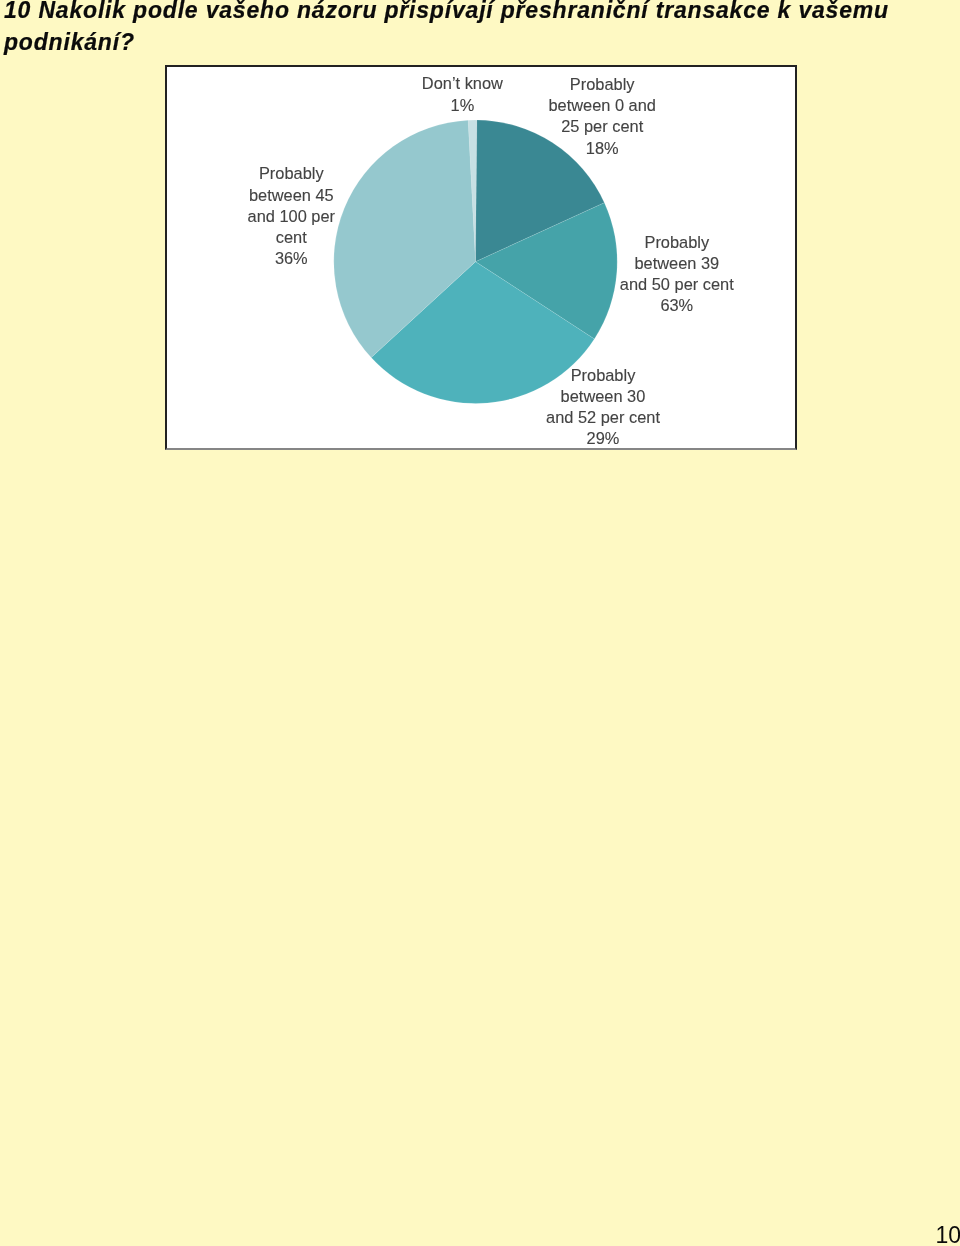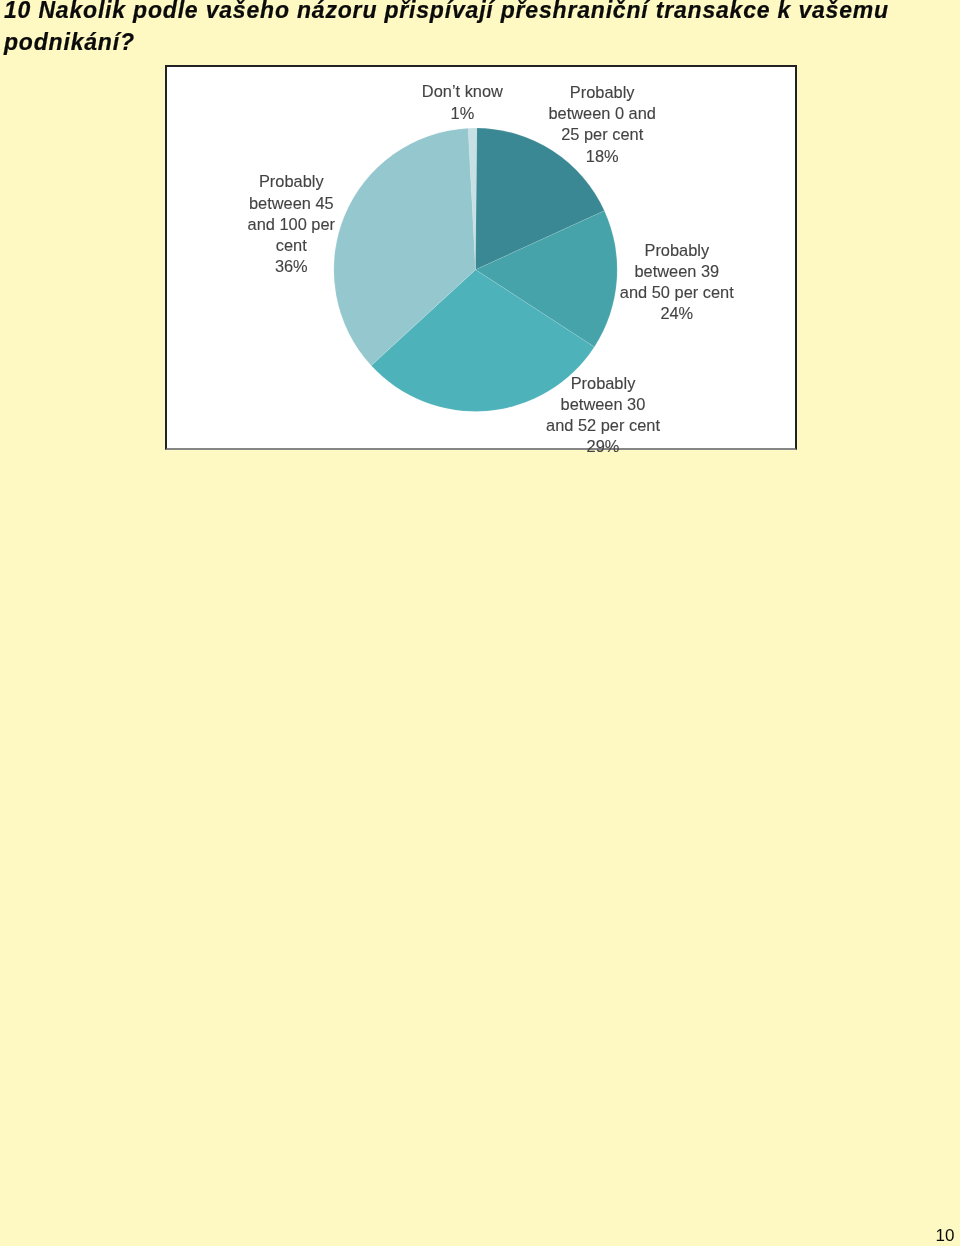--- a/index.html
+++ b/index.html
@@ -28,21 +28,21 @@
   .chart-frame {
     position:absolute;
     left:164.8px; top:64.7px;
     width:632.1px; height:384.9px;
     border:2.2px solid #222222;
     border-bottom-color:#868686;
     background:#ffffff;
     box-sizing:border-box;
   }
 
-  .chart-inner { position:absolute; left:0; top:12px; width:627.7px; height:380.5px; }
+  .chart-inner { position:absolute; left:0; top:4px; width:627.7px; height:380.5px; }
   .chart-svg { position:absolute; left:0; top:0; }
 
   
   .lbl {
     position:absolute;
     font-family:"Liberation Sans", sans-serif;
     font-size:0;
     color:#434343;
     -webkit-text-stroke:0.12px #434343;
     text-align:center;
@@ -50,21 +50,21 @@
     transform:translateX(-50%) translateZ(0);
     -webkit-font-smoothing:antialiased;
   }
 
   .lbl > div { font-size:16.4px; line-height:21.2px; }
 
   .page-number {
     position:absolute;
     left:935.5px; top:1225.3px;
     font-family:"Liberation Sans", sans-serif;
-    font-size:17px; line-height:21.5px;
+    font-size:23px; line-height:21.5px;
     color:#0b0b0b;
   }
 </style>
 </head>
 <body>
 
 <div class="page">
 
   <div class="doc-title">
     <span>10 Nakolik podle vašeho názoru přispívají přeshraniční transakce k vašemu</span>
@@ -94,21 +94,21 @@
           <div>Probably</div>
           <div>between 0 and</div>
           <div>25 per cent</div>
           <div>18%</div>
         </div>
 
         <div class="lbl" style="left: 510px; top: 161.1px;">
           <div>Probably</div>
           <div>between 39</div>
           <div>and 50 per cent</div>
-          <div>24%</div>
+          <div>63%</div>
         </div>
 
         <div class="lbl" style="left: 436.2px; top: 293.9px;">
           <div>Probably</div>
           <div>between 30</div>
           <div>and 52 per cent</div>
           <div>29%</div>
         </div>
 
         <div class="lbl" style="left: 124.5px; top: 92.8px;">

